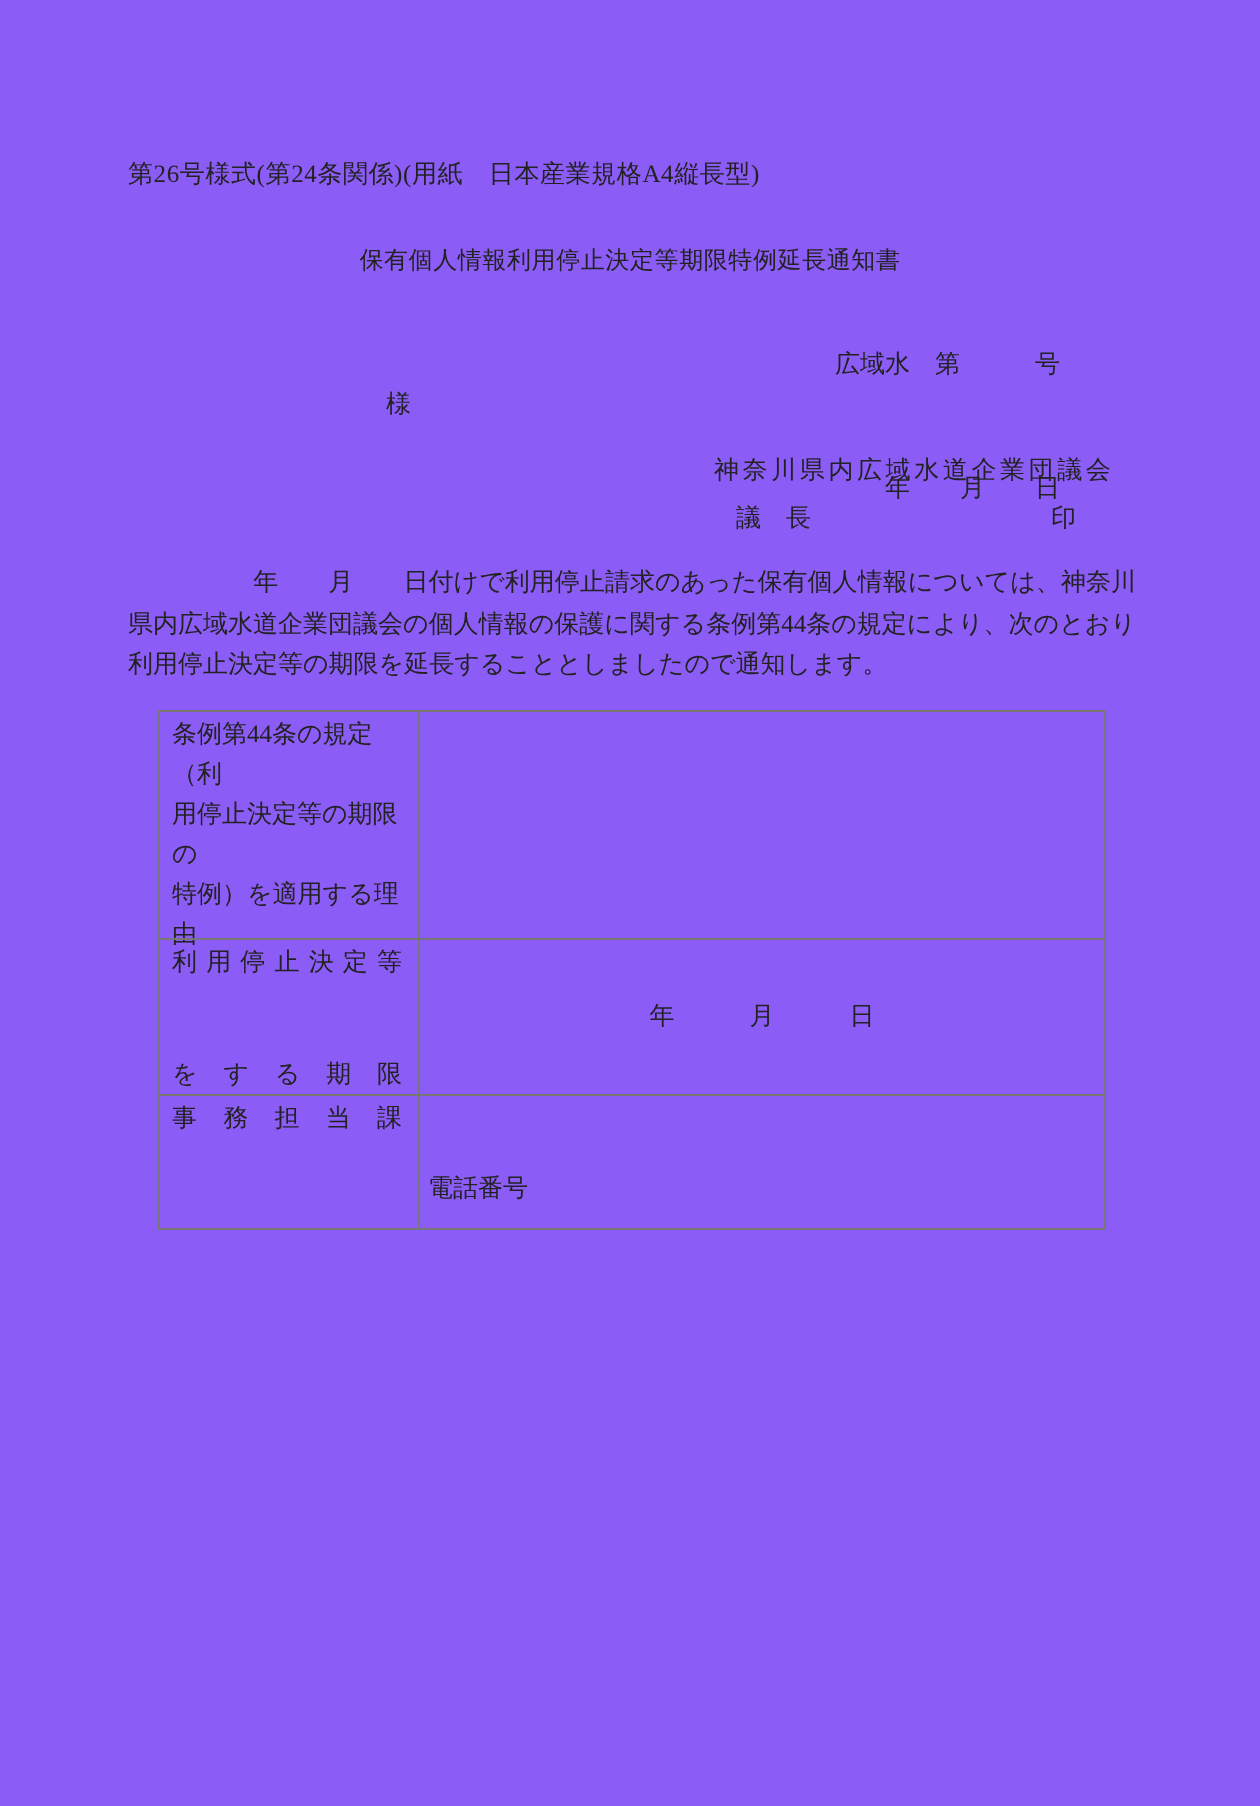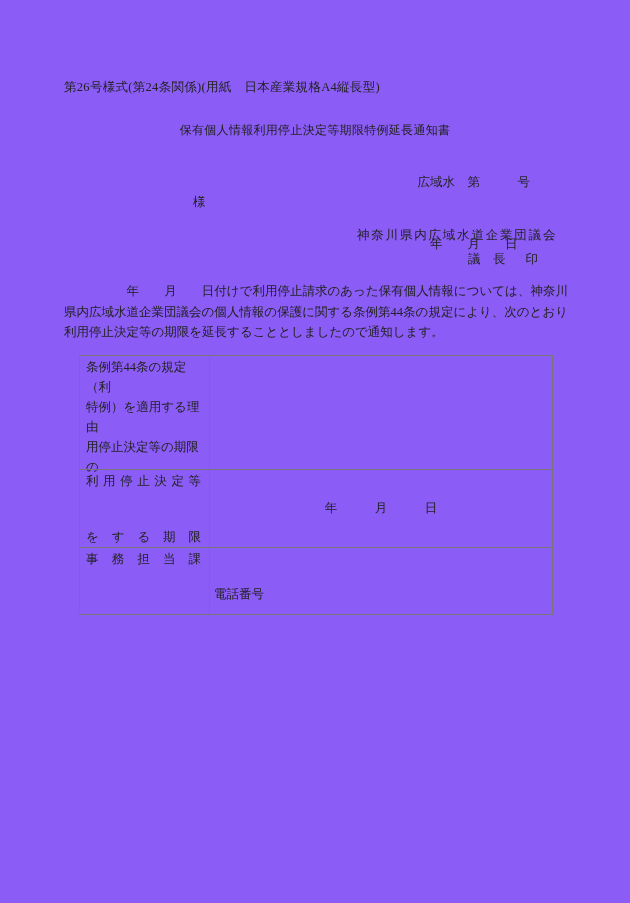--- a/index.html
+++ b/index.html
@@ -9,24 +9,24 @@
     margin:0 auto;
     background:#8b5cf6;
     color:#222;
     font-family:"Liberation Serif","DejaVu Serif",serif;
     font-size:12.5px;
     overflow:hidden;
   }
   .abs{position:absolute;white-space:pre;}
   .form-number{left:64px;top:79px;line-height:16px;letter-spacing:0.3px;}
   .doc-title{left:0;right:0;top:106px;text-align:center;font-size:12px;letter-spacing:0.3px;white-space:pre;margin-top:16px;}
-  .doc-number-block{right:100px;top:131px;text-align:center;line-height:20.5px;}
+  .doc-number-block{right:100px;top:131px;text-align:right;line-height:20.5px;}
   .addressee{left:193px;top:194px;}
   .org-name{left:357px;top:227px;letter-spacing:1.8px;line-height:16px;}
-  .org-role-line{left:368px;top:251px;width:170px;display:flex;justify-content:flex-end;line-height:16px;gap:20px;}
+  .org-role-line{left:368px;top:251px;width:170px;display:flex;justify-content:space-between;line-height:16px;}
   .body-par{
     left:64px;top:281px;width:504px;
     line-height:20.6px;
     text-align:justify;
     white-space:pre-wrap;
   }
   .form-table{
     position:absolute;left:79px;top:355px;width:474px;
     border:1px solid #777;
     box-sizing:border-box;
@@ -78,22 +78,22 @@
   </div>
 
   <div class="abs body-par">　　　　　年　　月　　日付けで利用停止請求のあった保有個人情報については、神奈川県内広域水道企業団議会の個人情報の保護に関する条例第44条の規定により、次のとおり利用停止決定等の期限を延長することとしましたので通知します。</div>
 
   <div class="form-table">
 
 
     <div class="trow r1">
       <div class="tlabel vcenter">
         <div>条例第44条の規定（利</div>
+        <div>用停止決定等の期限の</div>
         <div>特例）を適用する理由</div>
-        <div>用停止決定等の期限の</div>
       </div>
       <div class="tvalue"></div>
     </div>
 
     <div class="trow r2">
       <div class="tlabel vcenter">
         <div class="just">利用停止決定等</div>
         <div class="just">をする期限</div>
       </div>
       <div class="tvalue">

